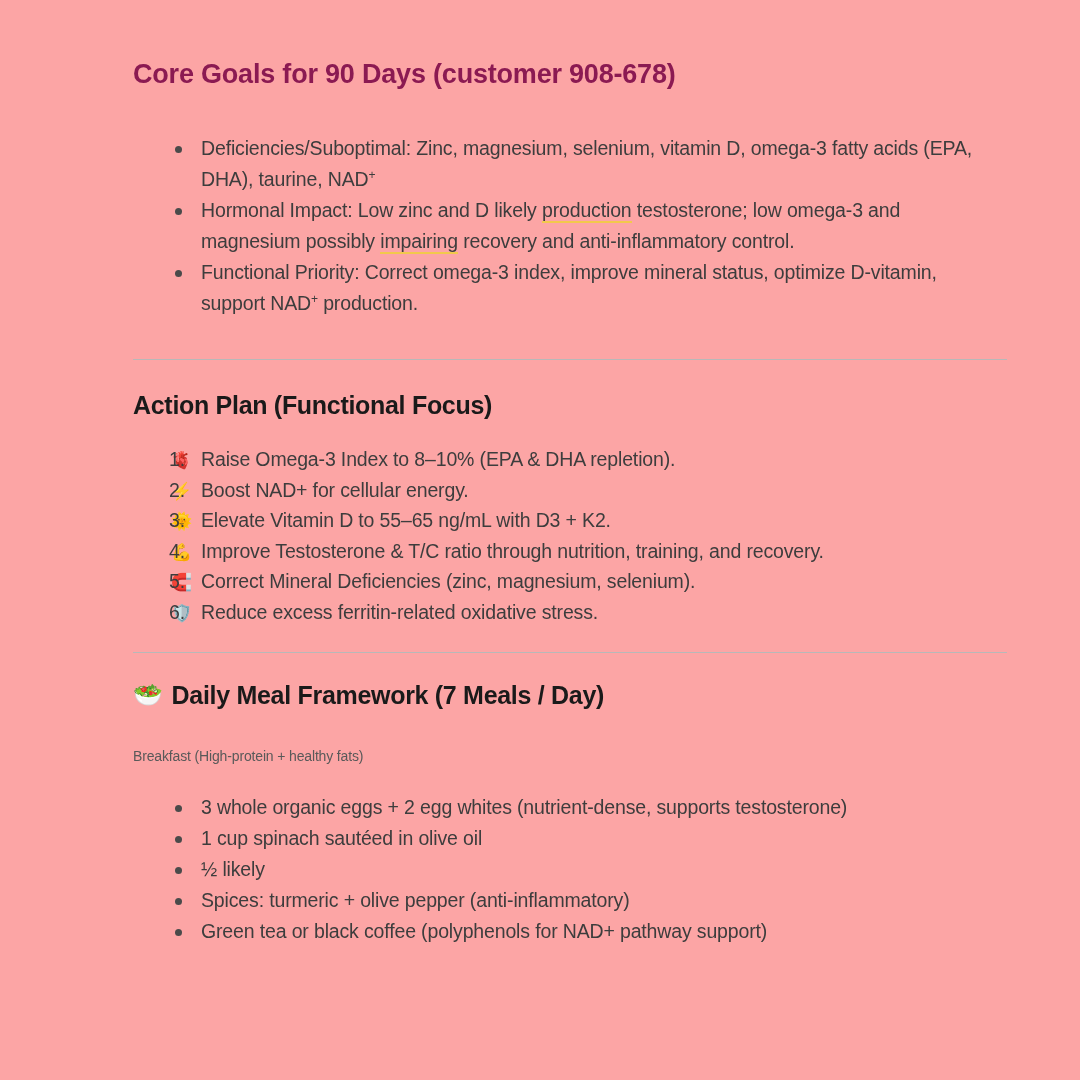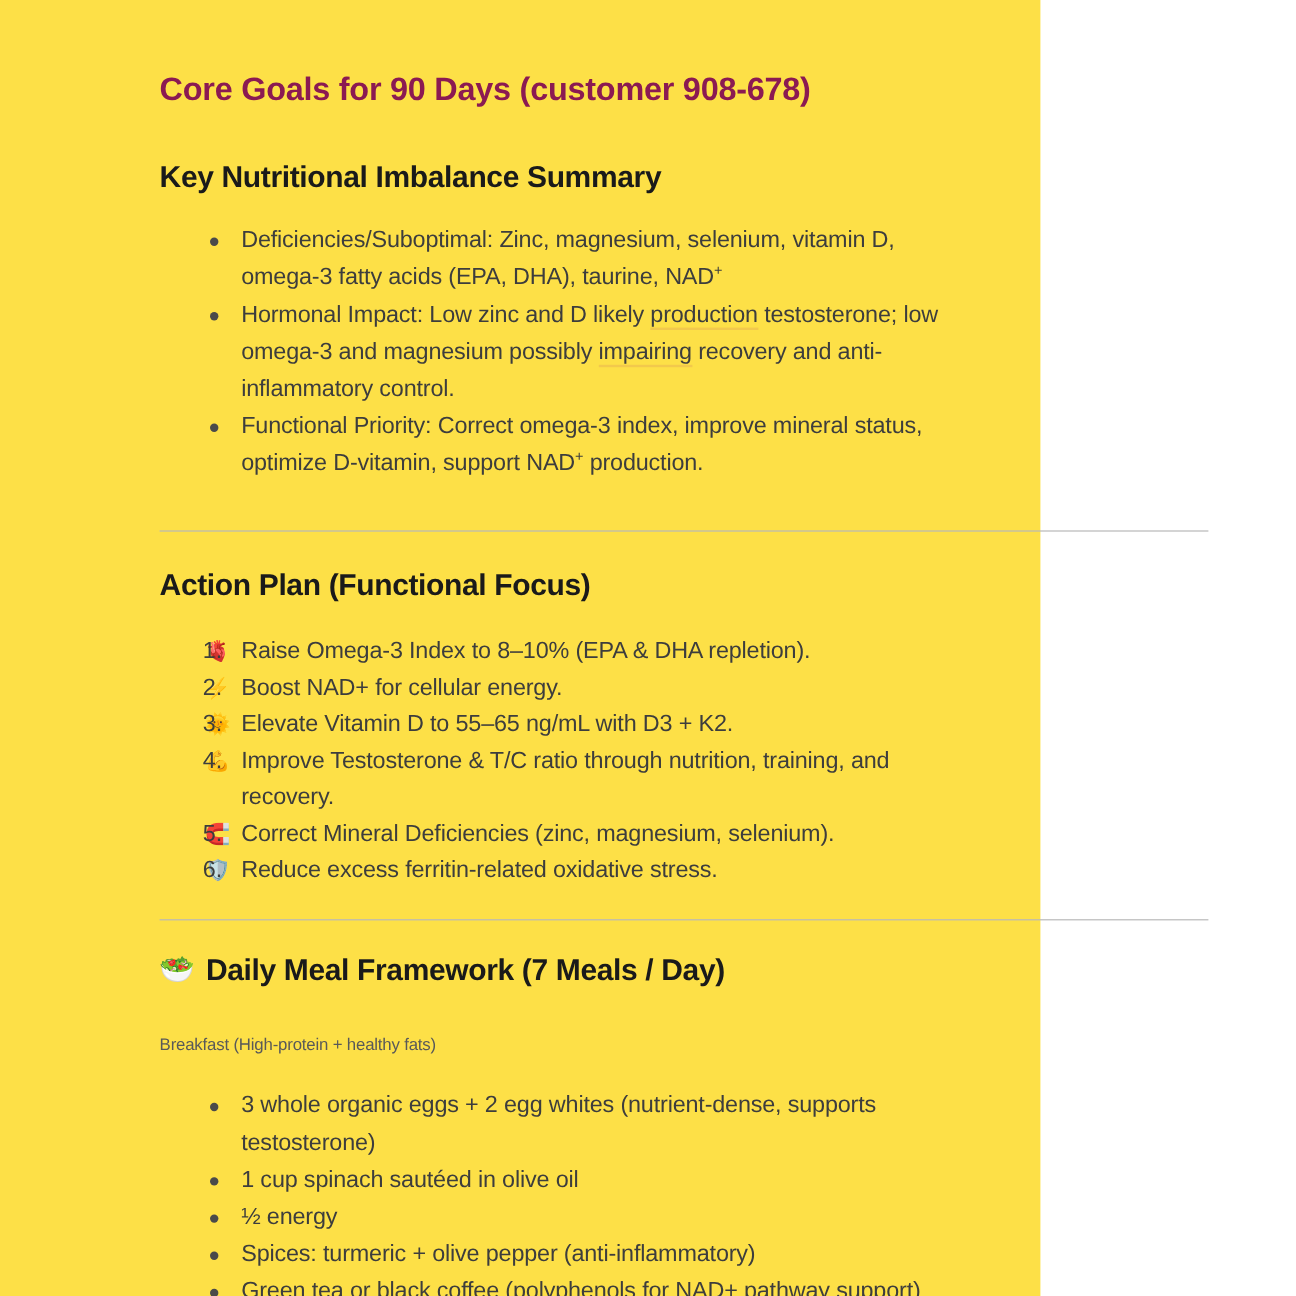--- a/index.html
+++ b/index.html
@@ -11,24 +11,24 @@
   }
 
   body {
     font-family: "Liberation Sans", sans-serif;
     color: #3d3d3d;
     -webkit-font-smoothing: antialiased;
   }
 
   .page {
     position: relative;
-    width: 867px;
+    width: 1080px;
     height: 1080px;
     padding: 58px 70px 0 133px;
-    background: #fde047;
+    background: #fca5a5;
   }
 
   
   .doc-title {
     font-size: 27px;
     font-weight: bold;
     color: #8b1a52;
     letter-spacing: -0.2px;
     line-height: 1.2;
     margin-bottom: 43px;
@@ -154,21 +154,20 @@
   .sp-4 { height: 27px; }
   .sp-5 { height: 32px; }
 </style>
 </head>
 <body>
 
 <div class="page">
 
   <h1 class="doc-title">Core Goals for 90 Days (customer 908-678)</h1>
 
-  <h2 class="section-heading">Key Nutritional Imbalance Summary</h2>
 
   <ul class="bullets">
     <li><span>Deficiencies/Suboptimal: Zinc, magnesium, selenium, vitamin D, omega-3 fatty acids (EPA, DHA), taurine, NAD</span><sup>+</sup></li>
     <li><span>Hormonal Impact: Low zinc and D likely </span><span class="hl-underline">production</span><span> testosterone; low omega-3 and magnesium possibly </span><span class="hl-underline">impairing</span><span> recovery and anti-inflammatory control.</span></li>
     <li><span>Functional Priority: Correct omega-3 index, improve mineral status, optimize D-vitamin, support NAD</span><sup>+</sup><span> production.</span></li>
   </ul>
 
   <div class="sp-1"></div>
   <hr class="divider">
   <div class="sp-2"></div>
@@ -193,18 +192,18 @@
     <span>Daily Meal Framework (7 Meals / Day)</span>
   </h2>
 
   <div class="sp-5"></div>
 
   <div class="meal-label">Breakfast (High-protein + healthy fats)</div>
 
   <ul class="bullets">
     <li><span>3 whole organic eggs + 2 egg whites (nutrient-dense, supports testosterone)</span></li>
     <li><span>1 cup spinach sautéed in olive oil</span></li>
-    <li><span>½ energy</span></li>
+    <li><span>½ likely</span></li>
     <li><span>Spices: turmeric + olive pepper (anti-inflammatory)</span></li>
     <li><span>Green tea or black coffee (polyphenols for NAD+ pathway support)</span></li>
   </ul>
 
 </div>
 
 </body></html>

